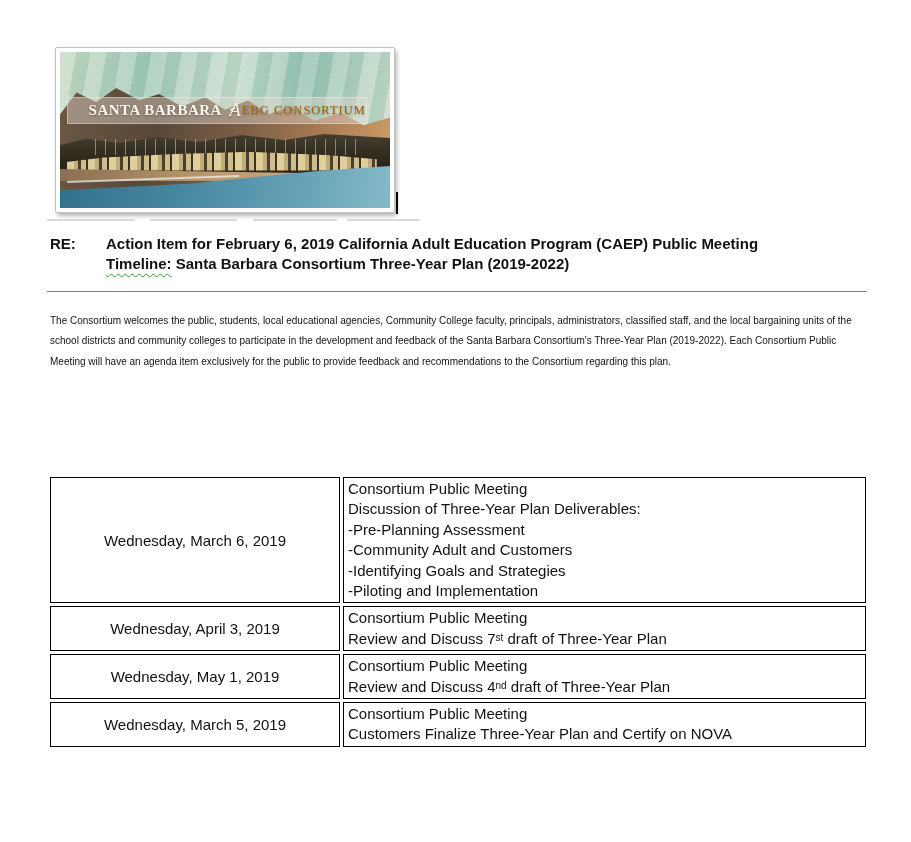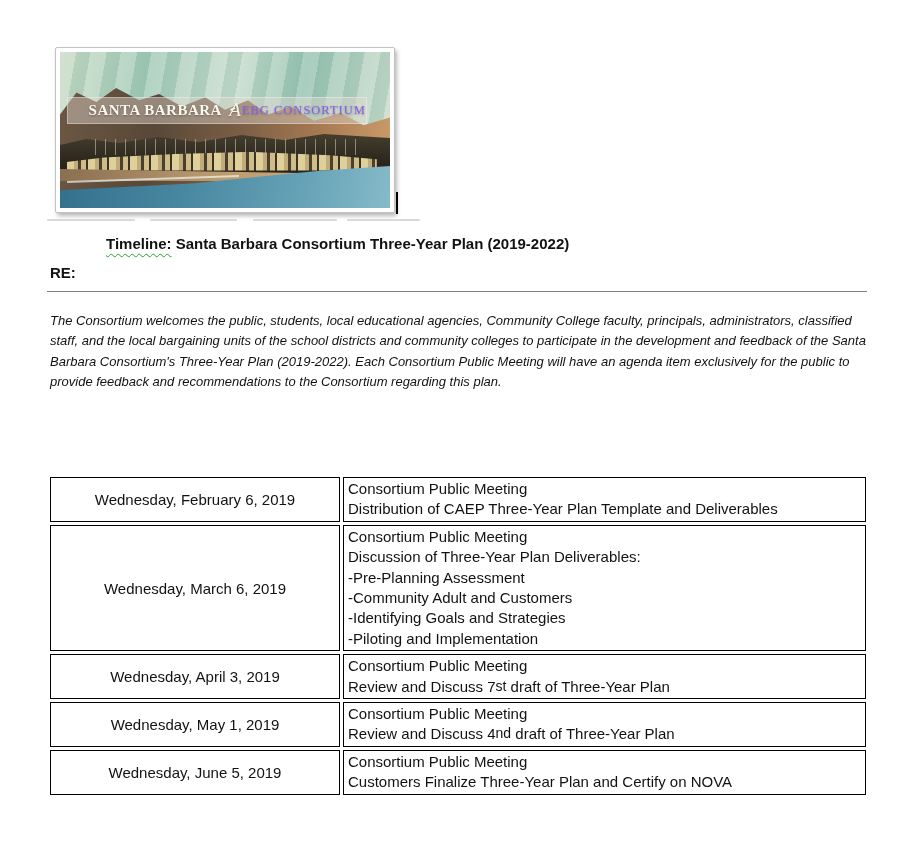--- a/index.html
+++ b/index.html
@@ -58,53 +58,53 @@
     background:rgba(224,214,203,0.45); border:1px solid rgba(255,255,255,0.35);
     display:flex; align-items:center; padding-left:21px; white-space:nowrap;
   }
   .banner-left { font-family:"Liberation Serif","DejaVu Serif",serif; font-weight:bold;
     font-size:15px; letter-spacing:.5px; color:#faf7ef; text-shadow:0 1px 2px rgba(60,50,40,0.5); }
   .flourish { display:inline-block; width:18px; height:1.5px; background:#f3efe5;
     transform:rotate(-28deg); margin:0 -6px 3px 8px; }
   .script-a { font-family:"Liberation Serif","DejaVu Serif",serif; font-style:italic;
     font-size:19px; color:#f5f2ea; margin-right:1px; text-shadow:0 1px 2px rgba(60,50,40,0.45); }
   .banner-right { font-family:"Liberation Serif","DejaVu Serif",serif; font-size:12.5px;
-    letter-spacing:1px; color:#8b5cf6; text-shadow:0 1px 2px rgba(60,50,40,0.45); }
+    letter-spacing:1px; color:#a16207; text-shadow:0 1px 2px rgba(60,50,40,0.45); }
 
   .text-cursor { position:absolute; left:396px; top:192px; width:2px; height:22px; background:#000; }
   .ghost-line { position:absolute; top:219px; height:2px; background:var(--ghost); border-radius:1px; }
   .g1 { left:47px;  width:88px; }
   .g2 { left:150px; width:87px; }
   .g3 { left:253px; width:84px; }
   .g4 { left:347px; width:73px; }
 
   
   .memo-header { position:absolute; left:50px; top:234px; width:825px;
     display:flex; font-weight:bold; font-size:15px; line-height:20px; }
-  .re-label { width:56px; flex:0 0 56px;margin-top:29px; }
+  .re-label { width:56px; flex:0 0 56px; }
   .squiggle {
     text-decoration-line:underline; text-decoration-style:wavy;
     text-decoration-color:var(--squiggle); text-decoration-thickness:1px;
     text-underline-offset:4px;
   }
 
   .rule { position:absolute; left:47px; top:291px; width:820px; height:1px;
     background:var(--rule); border:none; }
 
   
   .intro { position:absolute; left:50px; top:311px; width:818px;
-    font-size:13px; line-height:20.4px;font-style:italic; }
+    font-size:10px; line-height:20.4px; }
 
   
   .timeline { position:absolute; left:47px; top:474px; width:822px;
     border-collapse:separate; border-spacing:3px; table-layout:fixed; }
   .timeline td { border:1.6px solid var(--border); background:#fff; }
   .date-cell { width:290px; text-align:center; vertical-align:middle; font-size:15px; }
   .details-cell { font-size:15px; line-height:20.4px; padding:1px 4px; vertical-align:middle; }
-  .sup { font-size:14px; vertical-align:top; position:relative; top:-1px; }
+  .sup { font-size:10px; vertical-align:top; position:relative; top:-1px; }
 </style>
 </head>
 <body>
 
 <div class="photo-frame">
   <div class="photo">
     <div class="layer sky"></div>
     <div class="layer mountains"></div>
     <div class="layer hillside"></div>
     <div class="layer masts"></div>
@@ -123,37 +123,31 @@
 
 <div class="text-cursor"></div>
 <div class="ghost-line g1"></div>
 <div class="ghost-line g2"></div>
 <div class="ghost-line g3"></div>
 <div class="ghost-line g4"></div>
 
 <div class="memo-header">
   <div class="re-label">RE:</div>
   <div class="subject">
+    <div>Action Item for February 6, 2019 California Adult Education Program (CAEP) Public Meeting</div>
     <div><span class="squiggle">Timeline:</span><span> Santa Barbara Consortium Three-Year Plan (2019-2022)</span></div>
   </div>
 </div>
 
 <div class="rule"></div>
 
 <p class="intro">The Consortium welcomes the public, students, local educational agencies, Community College faculty, principals, administrators, classified staff, and the local bargaining units of the school districts and community colleges to participate in the development and feedback of the Santa Barbara Consortium's Three-Year Plan (2019-2022).  Each Consortium Public Meeting will have an agenda item exclusively for the public to provide feedback and recommendations to the Consortium regarding this plan.</p>
 
 <table class="timeline">
   <tbody>
-    <tr>
-      <td class="date-cell">Wednesday, February 6, 2019</td>
-      <td class="details-cell">
-        <div>Consortium Public Meeting</div>
-        <div>Distribution of CAEP Three-Year Plan Template and Deliverables</div>
-      </td>
-    </tr>
     <tr>
       <td class="date-cell">Wednesday, March 6, 2019</td>
       <td class="details-cell">
         <div>Consortium Public Meeting</div>
         <div>Discussion of Three-Year Plan Deliverables:</div>
         <div>-Pre-Planning Assessment</div>
         <div>-Community Adult and Customers</div>
         <div>-Identifying Goals and Strategies</div>
         <div>-Piloting and Implementation</div>
       </td>
@@ -166,20 +160,20 @@
       </td>
     </tr>
     <tr>
       <td class="date-cell">Wednesday, May 1, 2019</td>
       <td class="details-cell">
         <div>Consortium Public Meeting</div>
         <div><span>Review and Discuss 4</span><span class="sup">nd</span><span> draft of Three-Year Plan</span></div>
       </td>
     </tr>
     <tr>
-      <td class="date-cell">Wednesday, June 5, 2019</td>
+      <td class="date-cell">Wednesday, March 5, 2019</td>
       <td class="details-cell">
         <div>Consortium Public Meeting</div>
         <div>Customers Finalize Three-Year Plan and Certify on NOVA</div>
       </td>
     </tr>
   </tbody>
 </table>
 
 </body></html>

